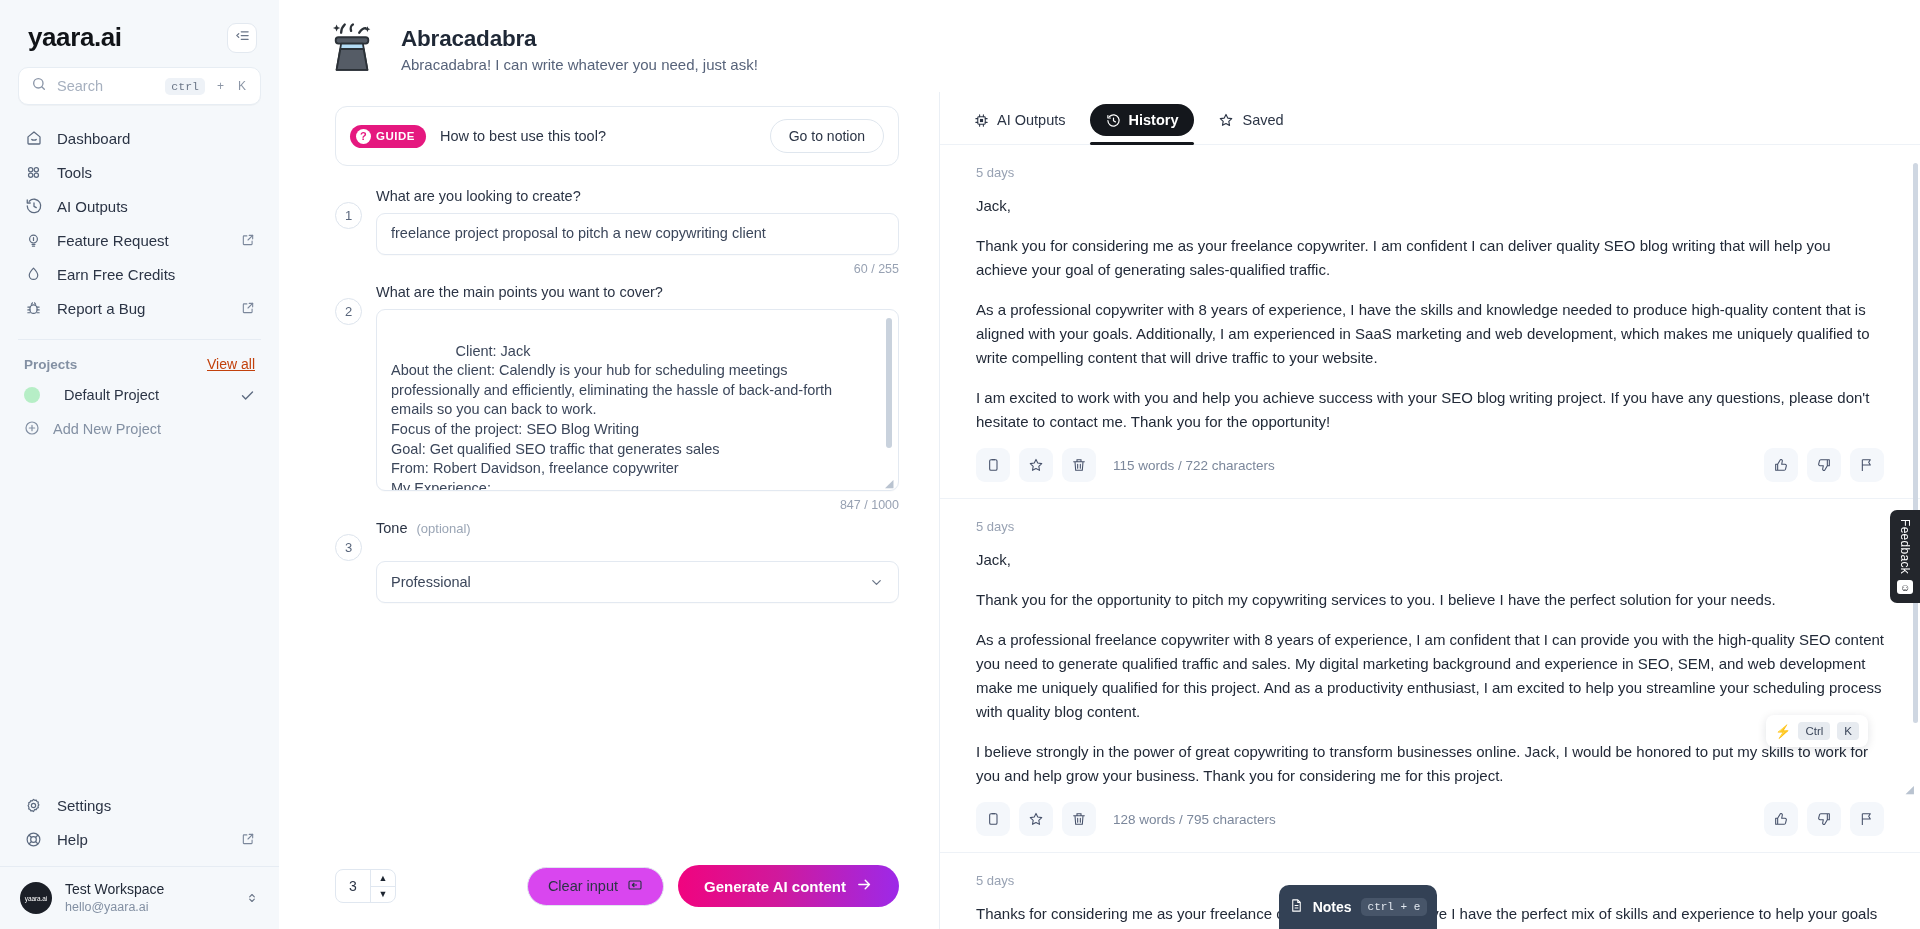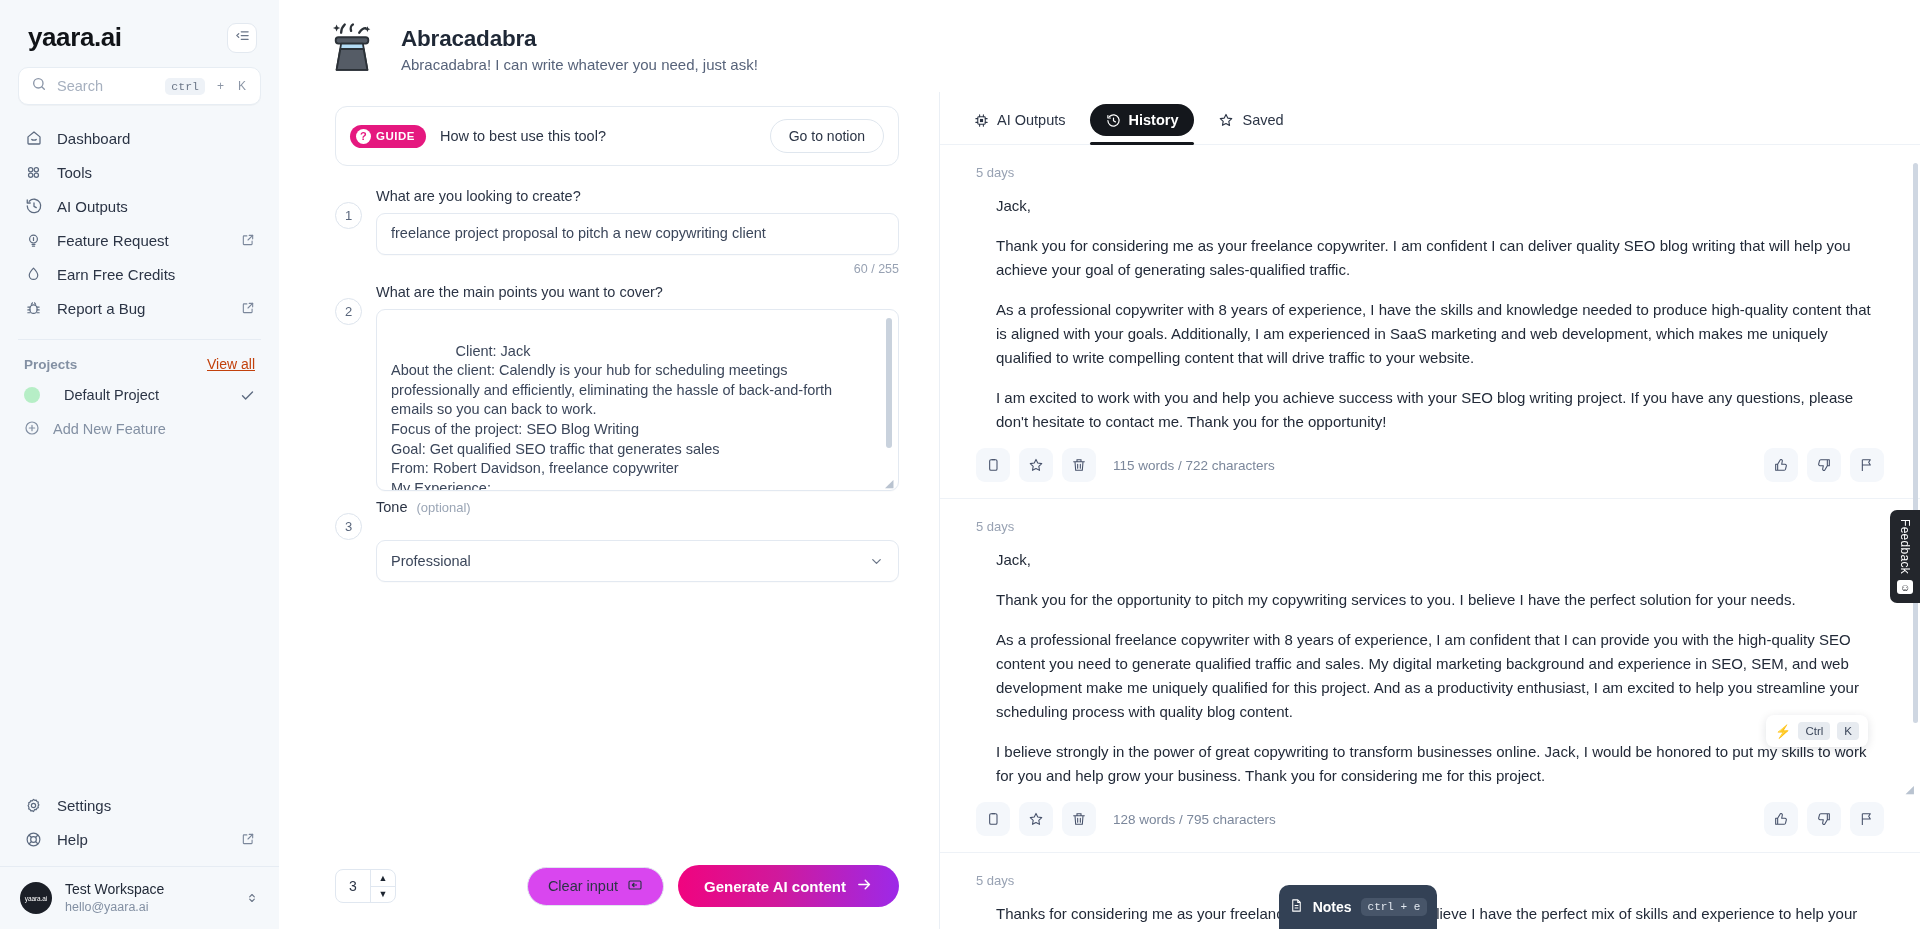--- a/index.html
+++ b/index.html
@@ -171,21 +171,21 @@
   }
   .tab.active { background:#14171c; color:#fff; font-weight:700; }
   .tab.active::after {
     content:""; position:absolute; left:0; right:0; bottom:-9px; height:3px; background:#14171c; border-radius:2px;
   }
   .tab .ti { display:flex; }
 
   .history { flex:1; overflow:hidden; position:relative; }
   .hist-card { padding: 20px 36px 0 36px; border-bottom:1px solid #eef2f7; position:relative; }
   .hist-date { font-size:13px; color:#98a2b3; }
-  .hist-body { font-size:15px; line-height:24px; color:#222a38; margin-top:14px;margin-left:20px; }
+  .hist-body { font-size:15px; line-height:24px; color:#222a38; margin-top:14px; }
   .hist-body p { margin-bottom: 16px; }
   .hist-body p:last-child { margin-bottom: 0; }
   .hist-actions { display:flex; align-items:center; gap:9px; padding: 14px 0 16px 0; }
   .act-btn {
     width:34px; height:34px; border-radius:9px; background:#f4f7fb; display:flex;
     align-items:center; justify-content:center; color:#46516a; cursor:pointer;
   }
   .words { font-size:13.5px; color:#7b879b; margin-left:8px; }
   .card-resize { position:absolute; right:6px; bottom:56px; color:#b9c3d0; font-size:11px; }
 
@@ -348,21 +348,21 @@
           </svg>
       </span>
     </div>
     <div class="add-proj">
       <span>
         <svg width="16" height="16" viewBox="0 0 24 24" fill="none" stroke="currentColor" stroke-width="1.8" stroke-linecap="round">
             <circle cx="12" cy="12" r="9"></circle>
             <path d="M12 8v8M8 12h8"></path>
           </svg>
       </span>
-      <span>Add New Feature</span>
+      <span>Add New Project</span>
     </div>
 
     <div class="sb-bottom">
       <div class="sb-foot-nav">
         <div class="nav-item">
           <span class="ico">
             <svg width="17" height="17" viewBox="0 0 24 24" fill="none" stroke="currentColor" stroke-width="1.7" stroke-linejoin="round">
               <circle cx="12" cy="12" r="3"></circle>
                 <path d="M12 3.5l1.8 1.2 2.1-.4 .9 2 2 .9-.4 2.1 1.2 1.8-1.2 1.8.4 2.1-2 .9-.9 2-2.1-.4L12 20.5l-1.8-1.2-2.1.4-.9-2-2-.9.4-2.1L4.4 12l1.2-1.8-.4-2.1 2-.9.9-2 2.1.4z"></path>
             </svg>
@@ -458,20 +458,21 @@
                 <span>Client: Jack
 About the client: Calendly is your hub for scheduling meetings professionally and efficiently, eliminating the hassle of back-and-forth emails so you can back to work.
 Focus of the project: SEO Blog Writing
 Goal: Get qualified SEO traffic that generates sales
 From: Robert Davidson, freelance copywriter
 My Experience:
 - 8 years in digital copywriting</span>
                 <span class="ta-scroll"></span>
                 <span class="ta-resize">◢</span>
               </div>
+              <div class="counter">847 / 1000</div>
             </div>
           </div>
 
           <div class="field" style="margin-top:8px">
             <span class="step-num">3</span>
             <div class="field-body">
               <div class="field-label">
                 <span>Tone</span>
                 <span class="label-opt">(optional)</span>
               </div>

